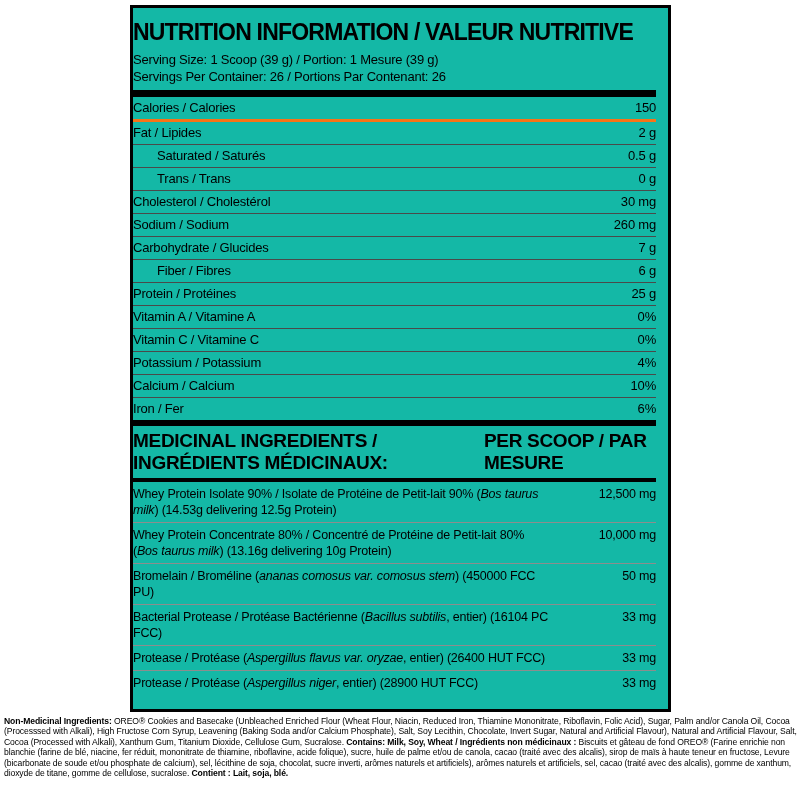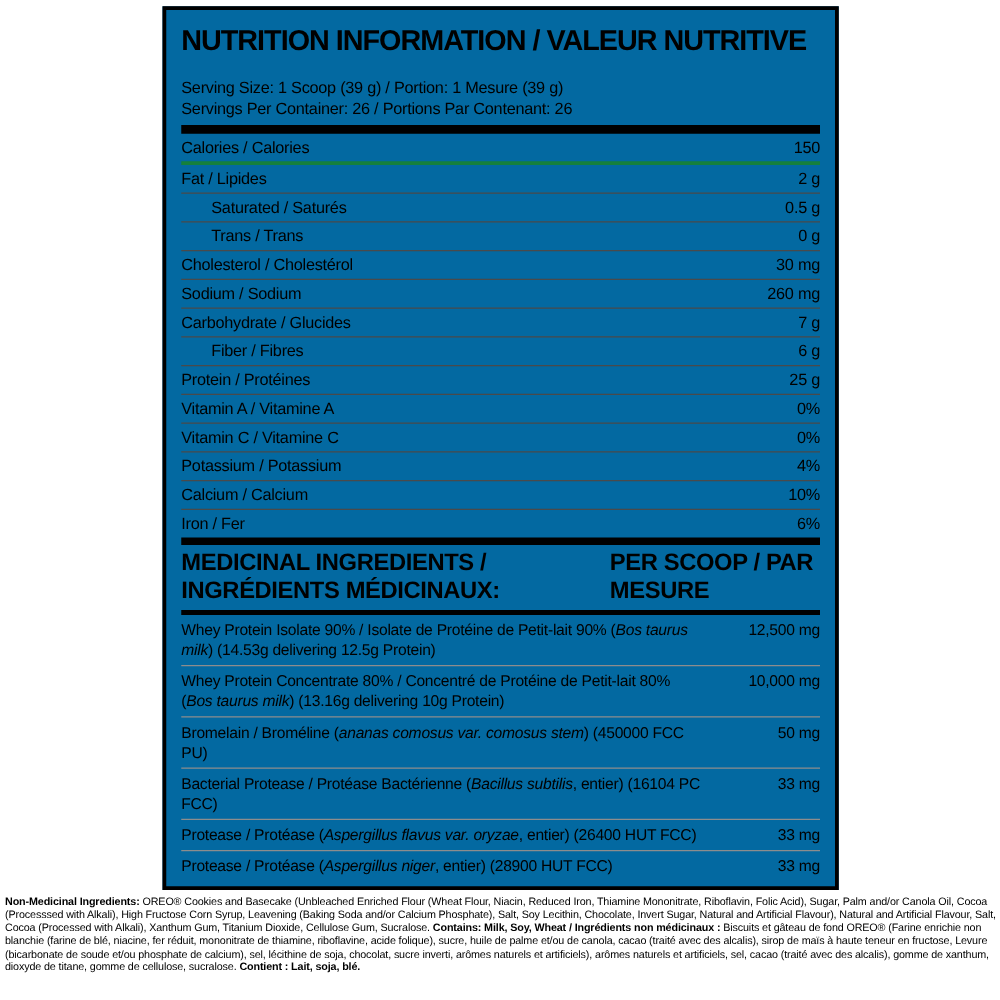--- a/index.html
+++ b/index.html
@@ -9,35 +9,35 @@
     color: #000;
     position: relative;
     -webkit-font-smoothing: antialiased;
   }
 
   .panel {
     position: absolute;
     left: 130px; top: 5px;
     width: 541px; height: 707px;
     border: 3px solid #000;
-    background: #0369a1;
-    padding: 8px 12px 0 12px;
+    background: #14b8a6;
+    padding: 8px 12px 0 0;
     overflow: hidden;
   }
 
   .panel-title {
     font-size: 23px;
     font-weight: 800;
     letter-spacing: -0.8px;
     line-height: 1.1;
     margin-top: 4px;
     white-space: nowrap;
   }
 
-  .serving-block { margin-top: 16px; }
+  .serving-block { margin-top: 6px; }
   .serving-line {
     font-size: 13px;
     line-height: 17px;
     letter-spacing: -0.2px;
   }
 
   .bar { background: #000; width: 100%; }
   .bar-thick { height: 7px; margin-top: 5px; }
   .bar-mid { height: 6px; }
   .bar-thin { height: 4px; }
@@ -48,21 +48,21 @@
     display: flex;
     justify-content: space-between;
     align-items: baseline;
     padding: 3px 0 3px 0;
     font-size: 13px;
     line-height: 16px;
     letter-spacing: -0.2px;
     border-bottom: 1px solid #4a4a4a;
   }
   .nrow.indent .nlabel { padding-left: 24px; }
-  .nrow.thick-after { border-bottom: 3px solid #15803d; gap: 28px; }
+  .nrow.thick-after { border-bottom: 3px solid #f97316; gap: 28px; }
   .nrow:last-child { border-bottom: none; gap: 37px; }
   .nvalue { text-align: right; white-space: nowrap; }
 
   
   .med-header {
     display: flex;
     justify-content: space-between;
     align-items: center;
     font-size: 19px;
     font-weight: 800;

